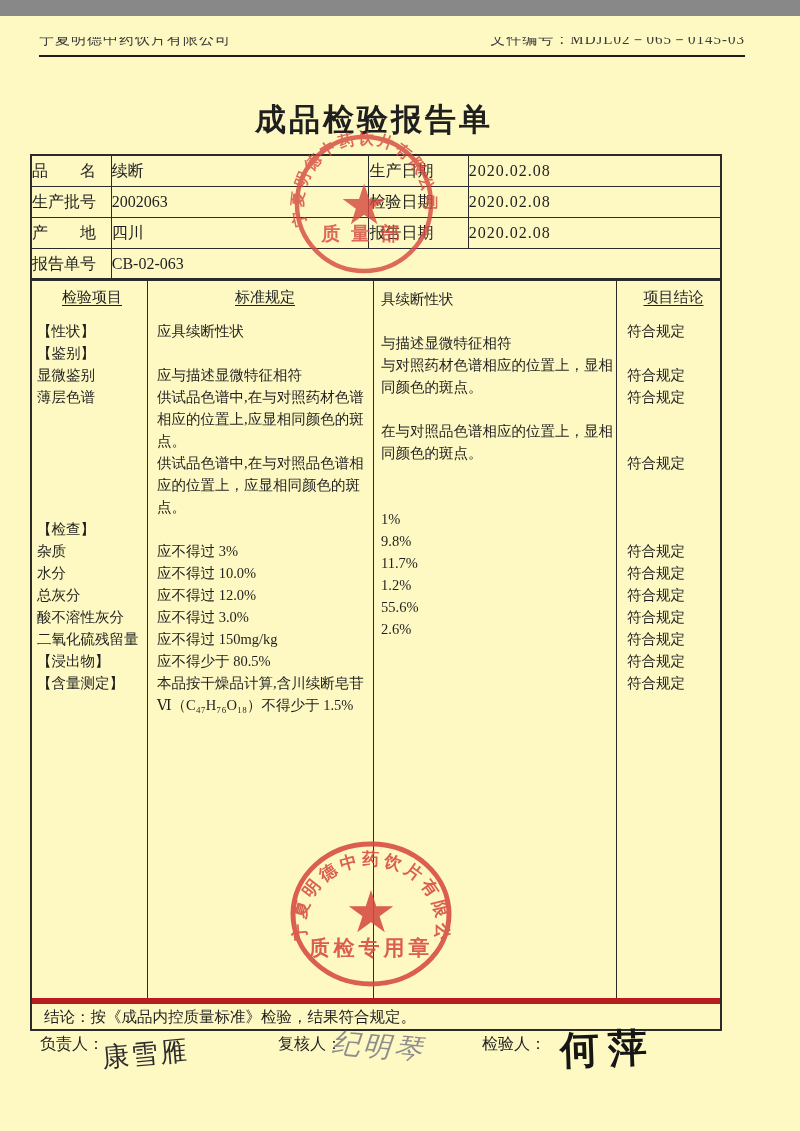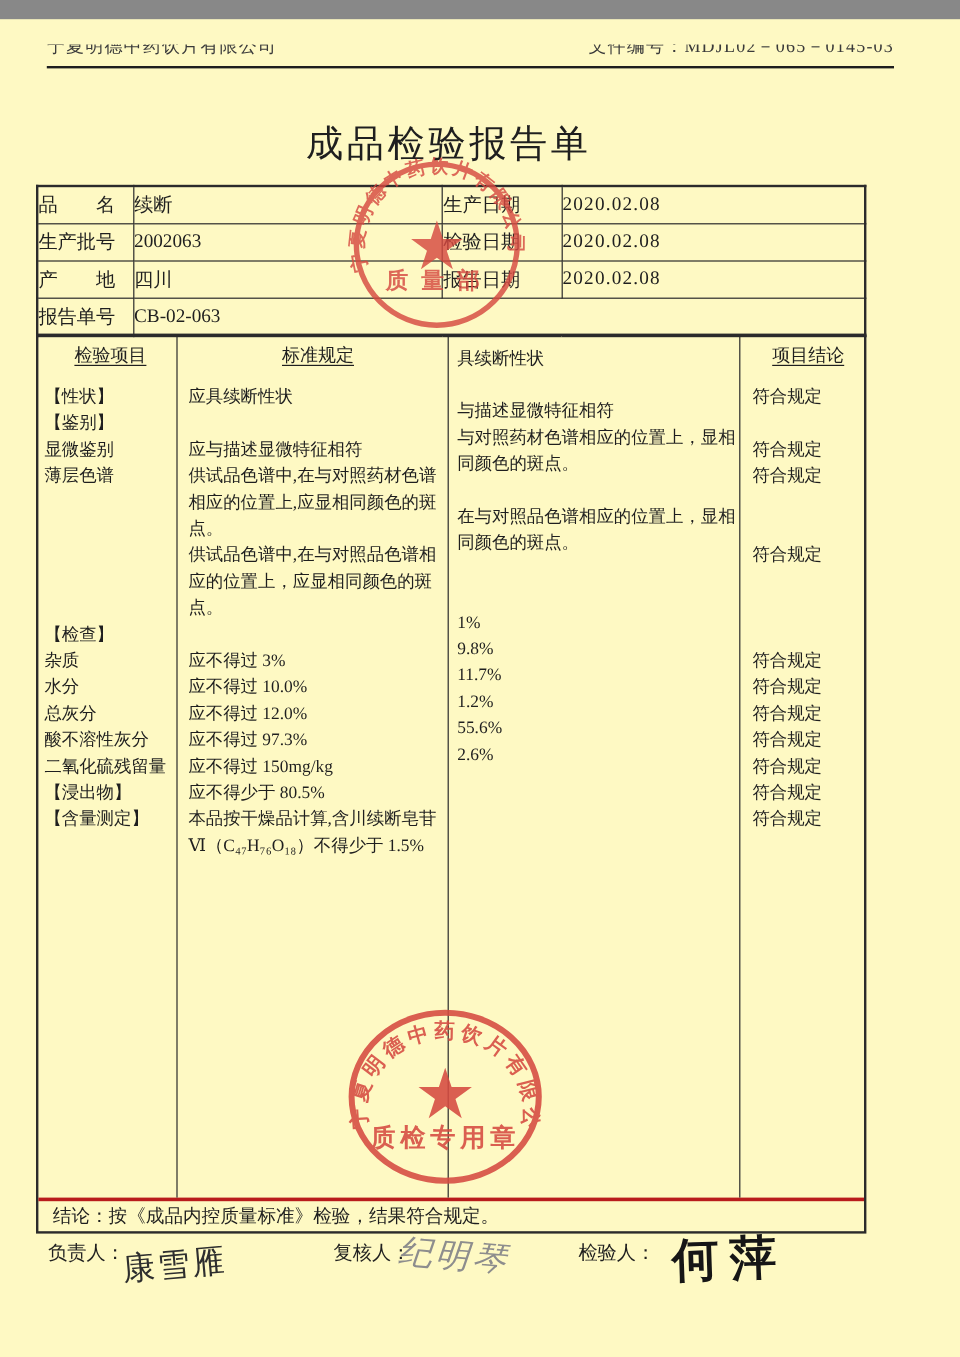--- a/index.html
+++ b/index.html
@@ -9,21 +9,21 @@
     font-family:"Liberation Serif","DejaVu Serif",serif;
     color:#1f1f1f;
   }
   
   .hdr-clip { position:absolute; left:39px; top:21px; width:706px; height:12px; overflow:hidden; }
   .hdr-inner { display:flex; justify-content:space-between; margin-top:-8px;
                font-size:15px; line-height:20px; white-space:nowrap; color:#3a3a3a; letter-spacing:1px; }
   .hdr-rule { position:absolute; left:39px; top:39px; width:706px; border-top:2.5px solid #1e1e1e; }
 
   .title { position:absolute; top:83px; left:30px; width:688px; text-align:center;
-           font-size:31px; font-weight:normal; letter-spacing:3px; }
+           font-size:31px; font-weight:bold; letter-spacing:3px; }
 
   
   table.info { position:absolute; left:30px; top:138px; width:692px; border-collapse:collapse;
                table-layout:fixed; border:2px solid #2b2b2b; }
   table.info td { border:1px solid #2b2b2b; height:30px; padding:0; font-size:16px; overflow:hidden; white-space:nowrap; }
   td.lbl  { padding-left:8px; }
   td.val  { padding-left:9px; }
   td.dlbl { padding-left:8px; }
   td.dval { padding-left:11px; letter-spacing:1px; }
 
@@ -32,21 +32,21 @@
   .cols { display:flex; height:718px;justify-content:center; }
   .col  { box-sizing:border-box; }
   .c1 { width:116px; border-right:1px solid #2b2b2b; padding-left:5px; }
   .c2 { width:226px; border-right:1px solid #2b2b2b; padding-left:9px; }
   .c3 { width:243px; border-right:1px solid #2b2b2b; padding-left:7px; }
   .c4 { width:103px; padding-left:10px; }
   .col-head { height:32px; line-height:34px; text-align:center; font-size:15px; }
   .col-head span { text-decoration:underline; text-underline-offset:3px; }
   .lines { padding-top:8px; }
   .line { height:22px; line-height:22px; font-size:14.5px; white-space:nowrap; }
-  .concl-row { border-top:3px solid #b91c1c; height:25px; line-height:26px;
+  .concl-row { border-top:6px solid #b91c1c; height:25px; line-height:26px;
                font-size:15.5px; padding-left:12px; white-space:nowrap; }
 
   
   .sigs { position:absolute; left:30px; top:1012px; width:740px; height:70px; }
   .sig-label { position:absolute; font-size:16px; white-space:nowrap; }
   .sig-name  { position:absolute; white-space:nowrap; }
   .lab-owner    { left:10px;  top:6px; }
   .lab-reviewer { left:248px; top:6px; }
   .lab-inspector{ left:452px; top:6px; }
   .name-owner    { left:72px;  top:8px;  font-size:27px; color:#2e2e2e; letter-spacing:2px; transform:rotate(-5deg); }
@@ -140,21 +140,21 @@
           <div class="line">供试品色谱中,在与对照药材色谱</div>
           <div class="line">相应的位置上,应显相同颜色的斑</div>
           <div class="line">点。</div>
           <div class="line">供试品色谱中,在与对照品色谱相</div>
           <div class="line">应的位置上，应显相同颜色的斑</div>
           <div class="line">点。</div>
           <div class="line"></div>
           <div class="line">应不得过 3%</div>
           <div class="line">应不得过 10.0%</div>
           <div class="line">应不得过 12.0%</div>
-          <div class="line">应不得过 97.3%</div>
+          <div class="line">应不得过 3.0%</div>
           <div class="line">应不得过 150mg/kg</div>
           <div class="line">应不得少于 80.5%</div>
           <div class="line">本品按干燥品计算,含川续断皂苷</div>
           <div class="line">Ⅵ（C₄₇H₇₆O₁₈）不得少于 1.5%</div>
         </div>
       </div>
       <div class="col c3">
         <div class="lines">
           <div class="line">具续断性状</div>
           <div class="line"></div>

